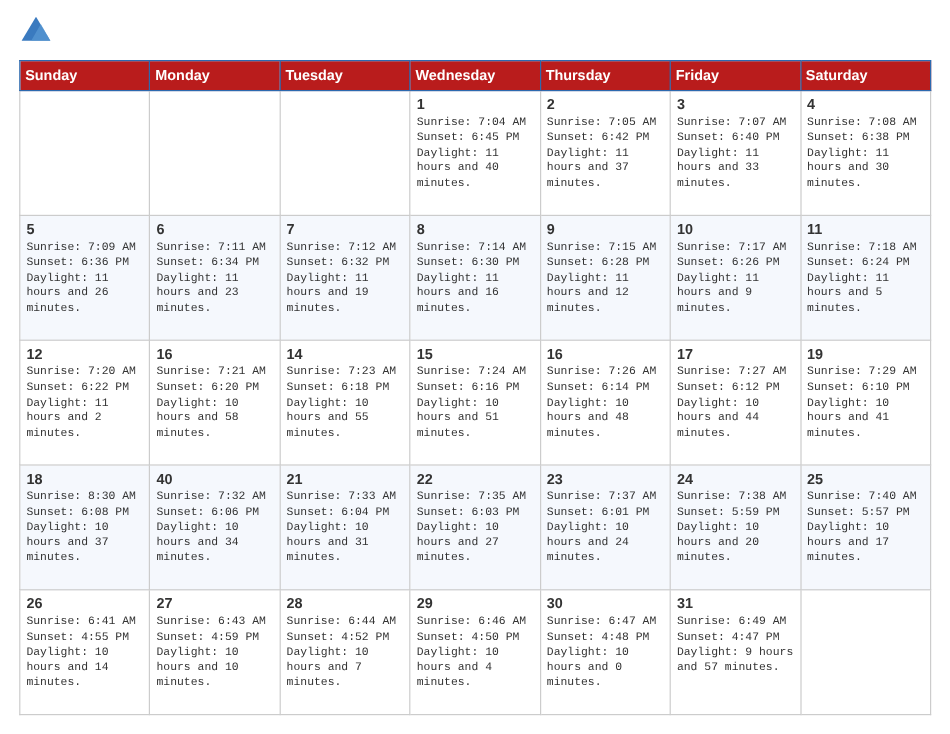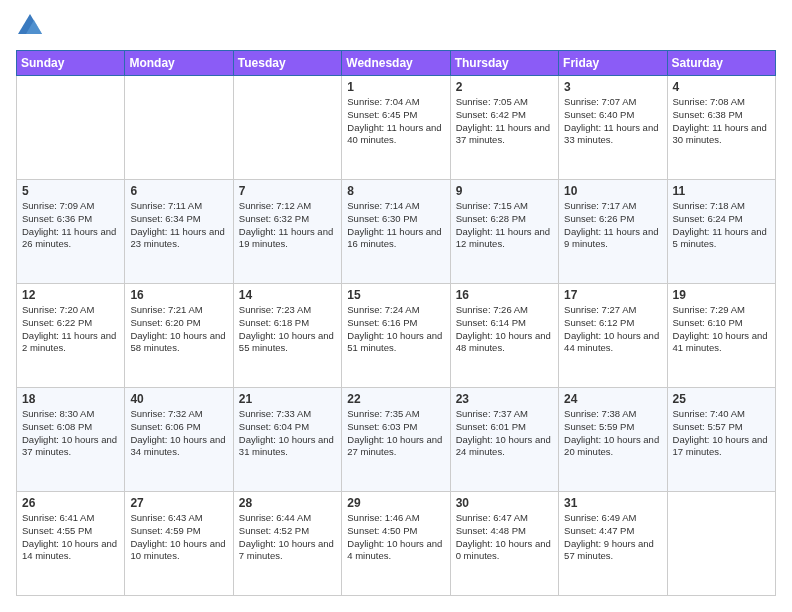--- a/index.html
+++ b/index.html
@@ -88,32 +88,33 @@
     .day-num {
       font-size: 12px;
       font-weight: bold;
       margin-bottom: 2px;
       display: block;
     }
     .day-info {
       font-size: 9.5px;
       line-height: 1.35;
       color: #333;
+      font-family: Liberation Mono, monospace;
     }
     .empty-cell {
       background: #f9f9f9;
     }
     tr:nth-child(even) td {
       background: #f5f8fd;
     }
     tr:nth-child(odd) td {
       background: #fff;
     }
     .calendar thead tr th {
-      background: #8b5cf6;
+      background: #b91c1c;
     }
   </style>
 </head>
 <body>
 
 <div class="page">
   <div class="header">
     <div class="logo">
       <svg class="logo-icon" viewBox="0 0 28 28" xmlns="http://www.w3.org/2000/svg">
         <polygon points="14,2 26,22 2,22" fill="#3a7abf"></polygon>
@@ -318,21 +319,21 @@
 Daylight: 10 hours and 10 minutes.</div>
           </td>
           <td>
             <span class="day-num">28</span>
             <div class="day-info">Sunrise: 6:44 AM
 Sunset: 4:52 PM
 Daylight: 10 hours and 7 minutes.</div>
           </td>
           <td>
             <span class="day-num">29</span>
-            <div class="day-info">Sunrise: 1:46 AM
+            <div class="day-info">Sunrise: 6:46 AM
 Sunset: 4:50 PM
 Daylight: 10 hours and 4 minutes.</div>
           </td>
           <td>
             <span class="day-num">30</span>
             <div class="day-info">Sunrise: 6:47 AM
 Sunset: 4:48 PM
 Daylight: 10 hours and 0 minutes.</div>
           </td>
           <td>

